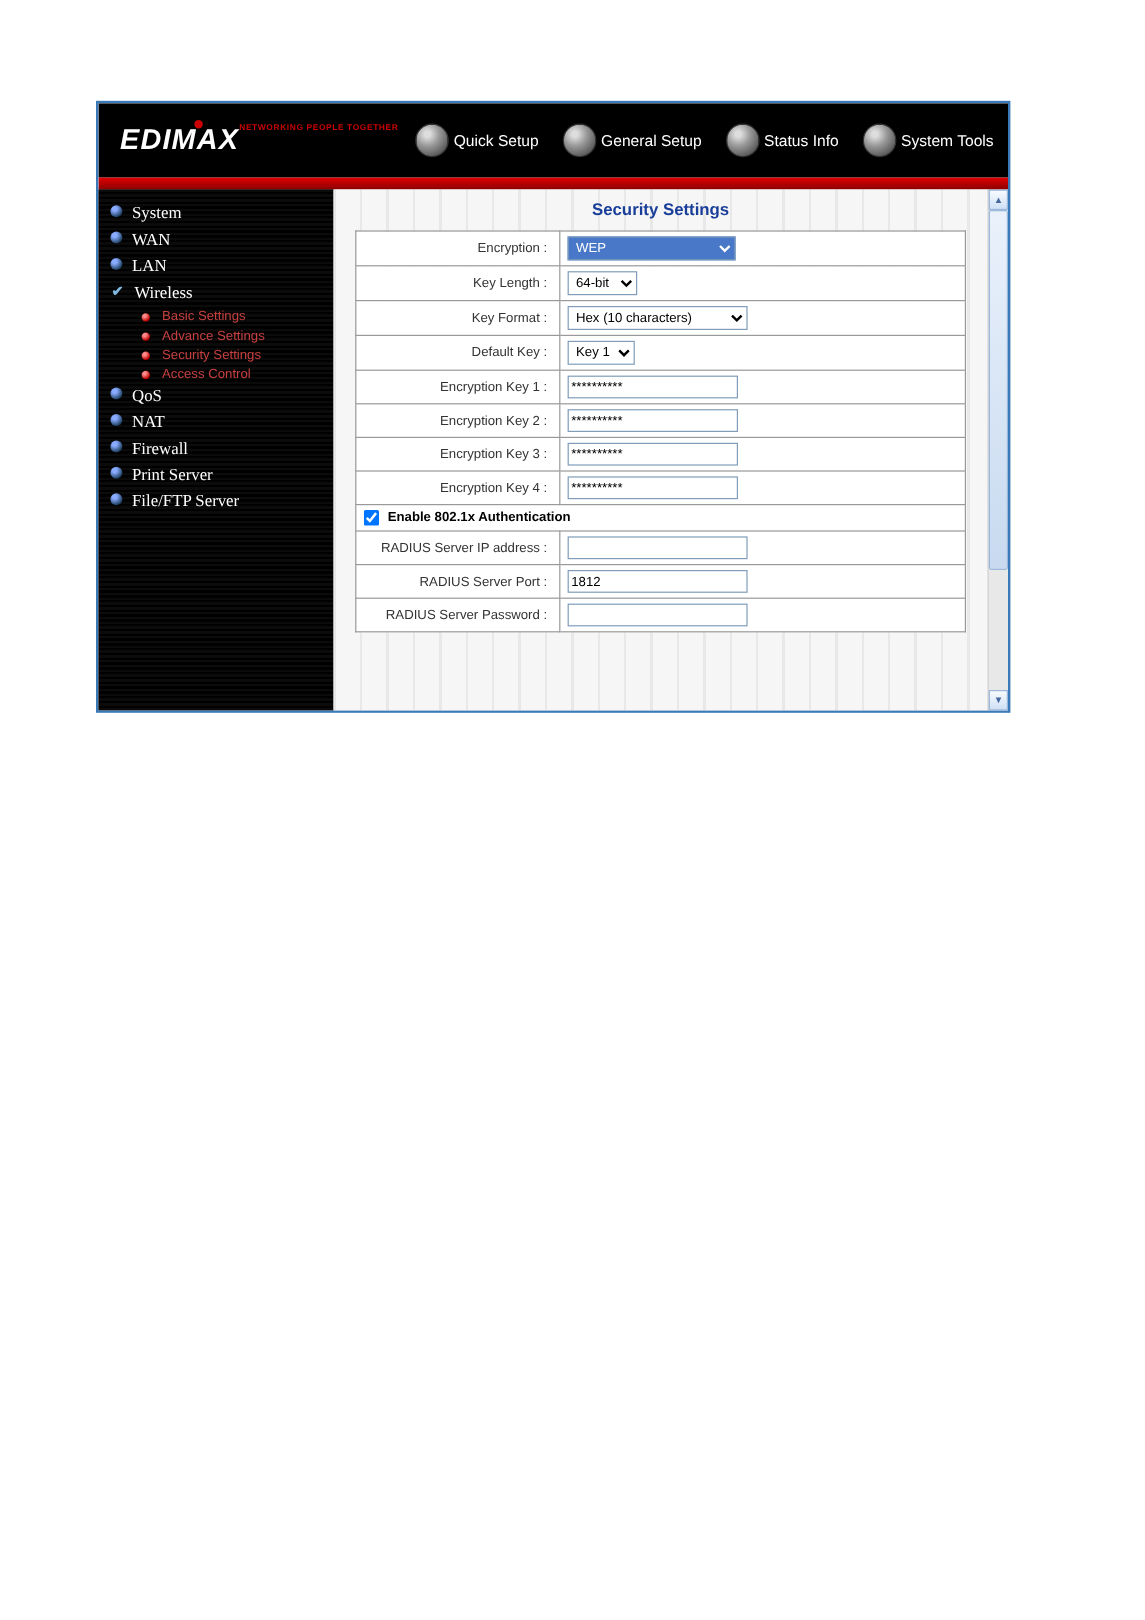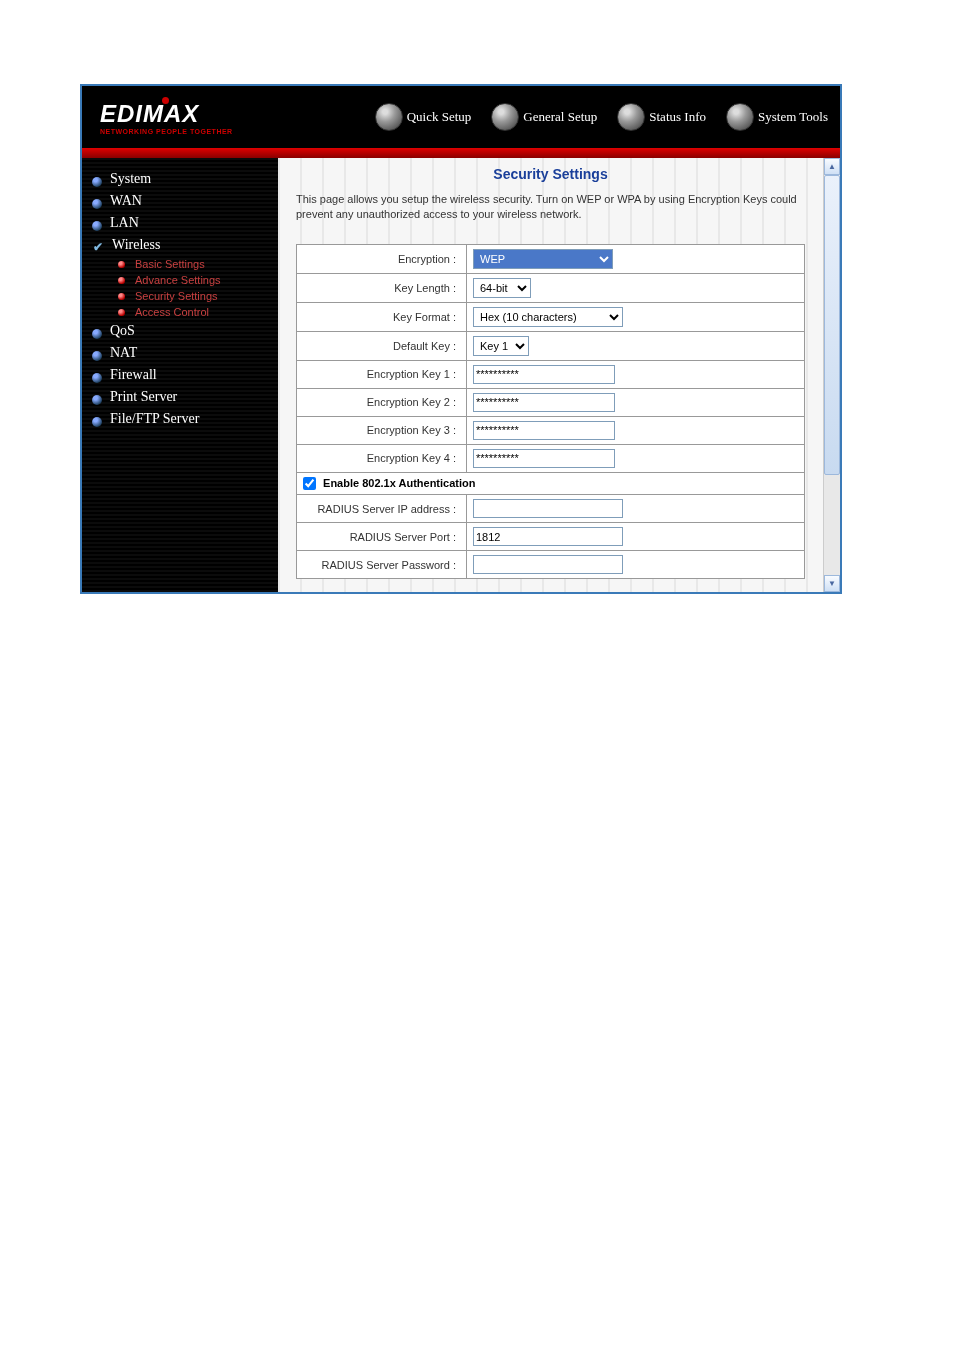--- a/index.html
+++ b/index.html
@@ -20,21 +20,20 @@
     .header {
       background: #000;
       height: 62px;
       display: flex;
       align-items: center;
       padding-left: 18px;
       overflow: hidden;
     }
     .logo {
       display: flex;
-      flex-direction: column;
     }
     .logo-top {
       color: #fff;
       font-size: 24px;
       font-weight: 900;
       letter-spacing: 1px;
       font-style: italic;
       position: relative;
     }
     .logo-dot {
@@ -60,21 +59,20 @@
       padding-right: 12px;
       align-items: center;
     }
     .topnav-item {
       display: flex;
       align-items: center;
       gap: 4px;
       color: #fff;
       font-size: 13px;
       cursor: pointer;
-      font-family: Liberation Serif, serif;
     }
     .globe {
       width: 28px;
       height: 28px;
       border-radius: 50%;
       background: radial-gradient(circle at 35% 30%, #ddd 10%, #999 40%, #555 80%, #222);
       border: 1px solid #333;
     }
     .redbar {
       height: 10px;
@@ -89,21 +87,21 @@
       background: #000;
       background-image: repeating-linear-gradient(#0b0b0b 0, #0b0b0b 2px, #000 2px, #000 4px);
       padding: 10px 0 0 10px;
       font-family: Georgia, serif;
     }
     .nav-item {
       color: #fff;
       font-size: 14px;
       padding: 3px 0;
       display: flex;
-      align-items: flex-end;
+      align-items: flex-start;
       gap: 8px;
       cursor: pointer;
     }
     .nav-bullet {
       width: 10px;
       height: 10px;
       border-radius: 50%;
       background: radial-gradient(circle at 35% 30%, #8af 20%, #246 70%, #000);
       flex: 0 0 10px;
     }
@@ -321,21 +319,20 @@
       </div>
       <div class="nav-item">
         <span class="nav-bullet"></span>
         <span>File/FTP Server</span>
       </div>
     </div>
 
     <div class="content-wrap">
       <div class="content">
         <div class="page-title">Security Settings</div>
-        <div class="page-desc">This page allows you setup the wireless security. Turn on WEP or WPA by using Encryption Keys could prevent any unauthorized access to your wireless network.</div>
 
         <table class="form-table">
           <tbody>
               <tr>
             <td class="label-cell">Encryption :</td>
             <td>
               <select class="sel-encryption">
                 <option>WEP</option>
               </select>
             </td>

